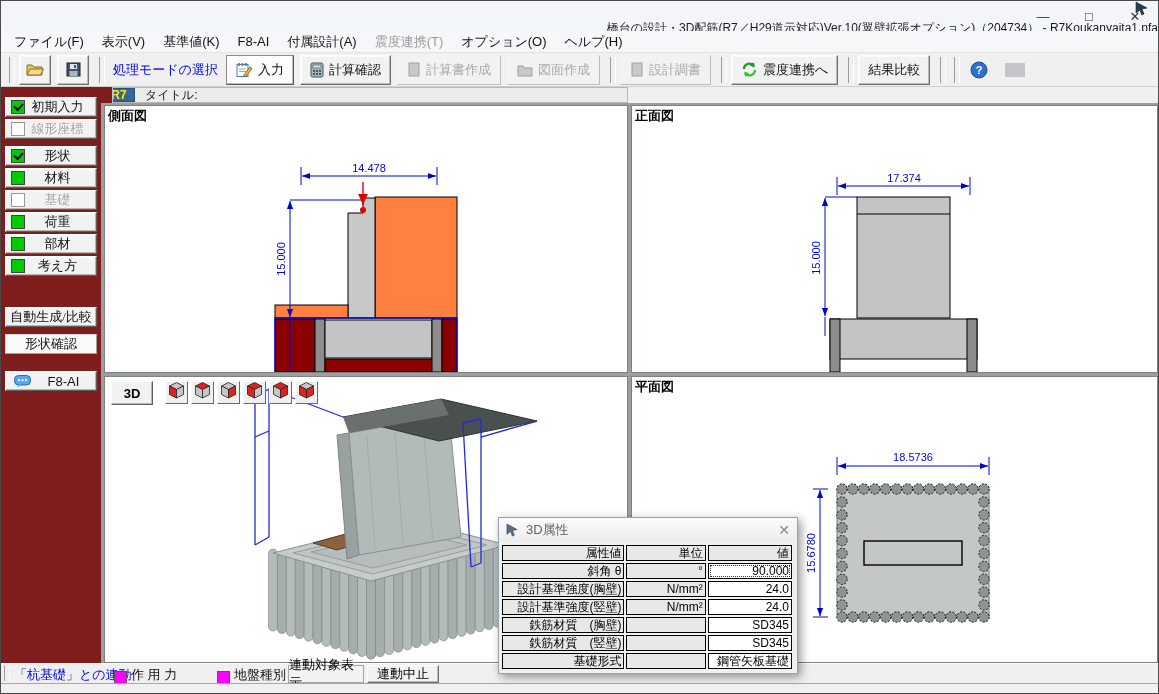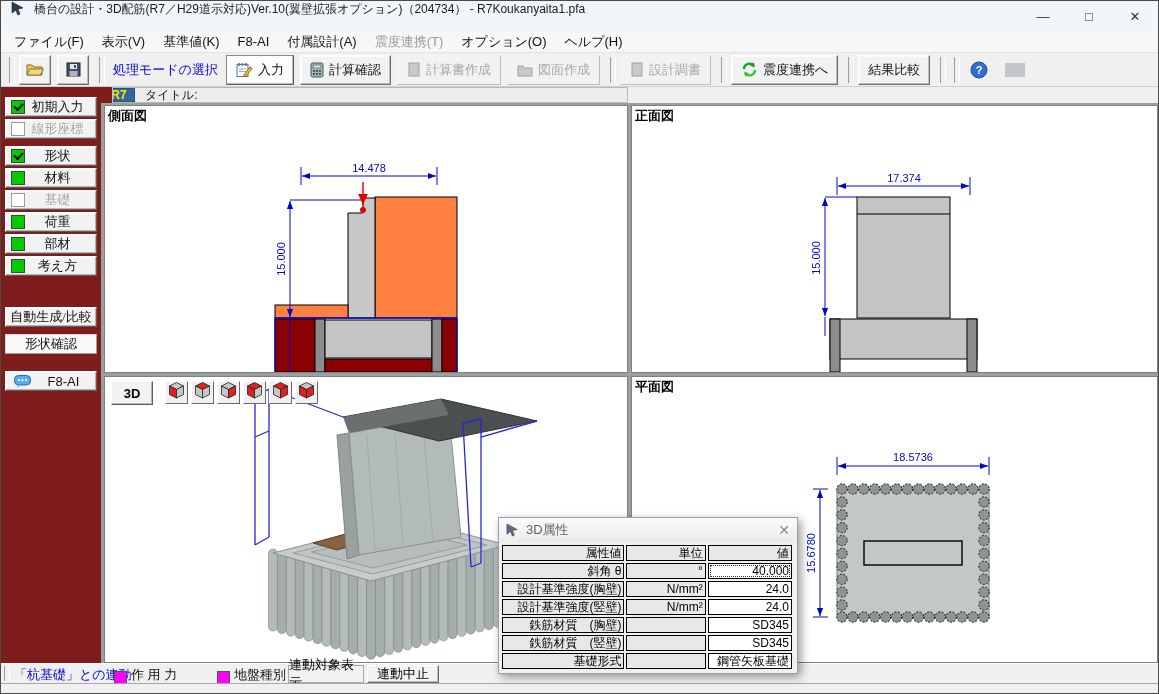--- a/index.html
+++ b/index.html
@@ -1,19 +1,19 @@
 <!DOCTYPE html>
 <html><head>
 <meta charset="utf-8">
 <style>
   html,body{margin:0;padding:0;background:#d4d4d4;}
   body{font-family:"Liberation Sans","DejaVu Sans",sans-serif;-webkit-font-smoothing:antialiased;}
   #app{position:relative;width:1159px;height:694px;background:#f0f0f0;border:1px solid #4a4a4a;box-sizing:border-box;overflow:hidden;}
   
-  .titlebar{position:absolute;left:0;top:0;width:100%;height:30px;background:#f2f5fa;display:flex;align-items:flex-start;}
+  .titlebar{position:absolute;left:0;top:0;width:100%;height:30px;background:#f2f5fa;display:flex;align-items:flex-end;flex-direction:column;}
   .titlebar .appicon{margin:0 8px 0 10px;}
   .titlebar .title{font-size:12px;color:#1b1b1b;}
   .wincontrols{position:absolute;right:0;top:0;height:30px;display:flex;}
   .wbtn{width:46px;height:30px;display:flex;align-items:center;justify-content:center;font-size:13px;color:#333;}
   
   .menubar{position:absolute;left:0;top:30px;width:100%;height:22px;background:#f6f7f9;border-bottom:1px solid #e3e3e3;display:flex;align-items:center;padding-left:4px;box-sizing:border-box;}
   .menuitem{font-size:13px;color:#111;padding:2px 9px;}
   .menuitem.disabled{color:#9b9b9b;}
   
   .toolbar{position:absolute;left:0;top:52px;width:100%;height:34px;background:#f0f0f0;border-bottom:1px solid #cfcfcf;display:flex;align-items:center;padding-left:4px;box-sizing:border-box;}
@@ -503,21 +503,21 @@
     <table class="dlg-table">
       <tbody>
           <tr>
         <td class="hd" style="width:120px;">属性値</td>
         <td class="hd" style="width:84px;">単位</td>
         <td class="hd" style="width:80px;">値</td>
       </tr>
       <tr>
         <td class="nm">斜角 θ</td>
         <td class="un">°</td>
-        <td class="vl focus">40.000</td>
+        <td class="vl focus">90.000</td>
       </tr>
       <tr>
         <td class="nm">設計基準強度(胸壁)</td>
         <td class="un">N/mm²</td>
         <td class="vl">24.0</td>
       </tr>
       <tr>
         <td class="nm">設計基準強度(竪壁)</td>
         <td class="un">N/mm²</td>
         <td class="vl">24.0</td>

